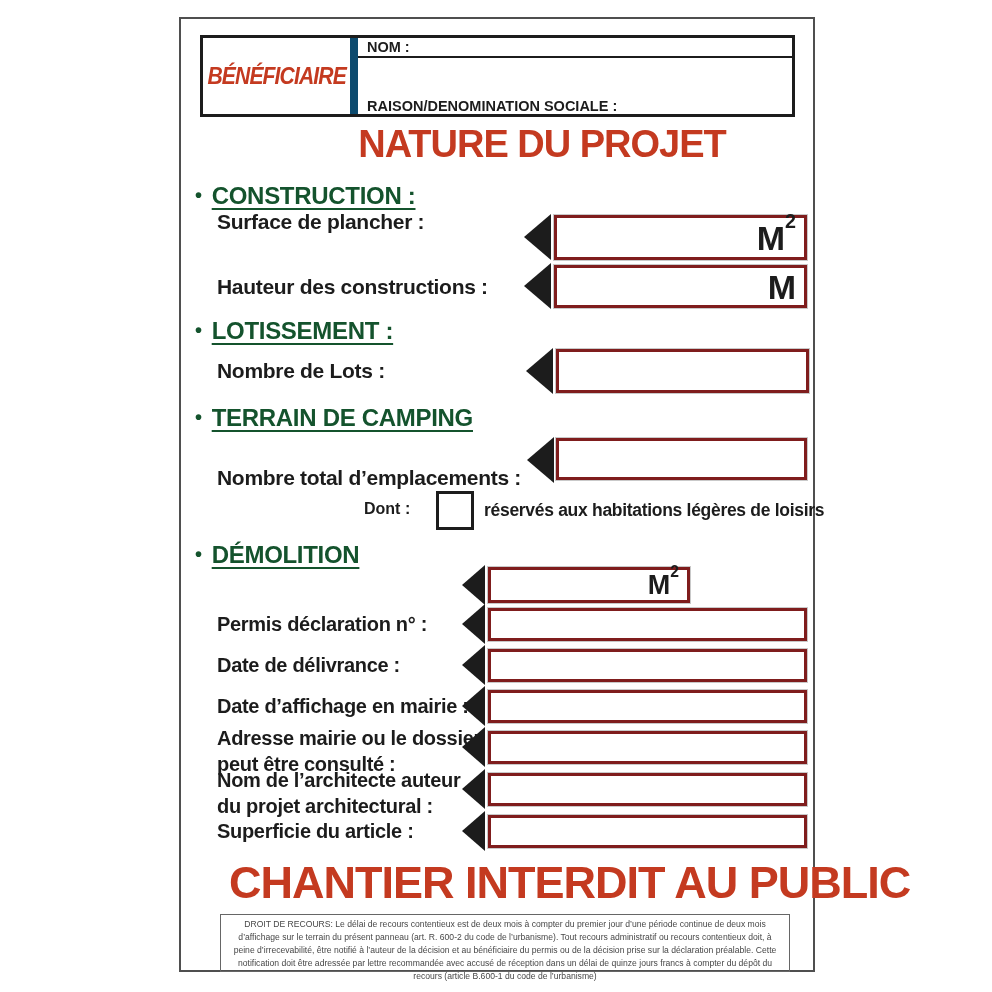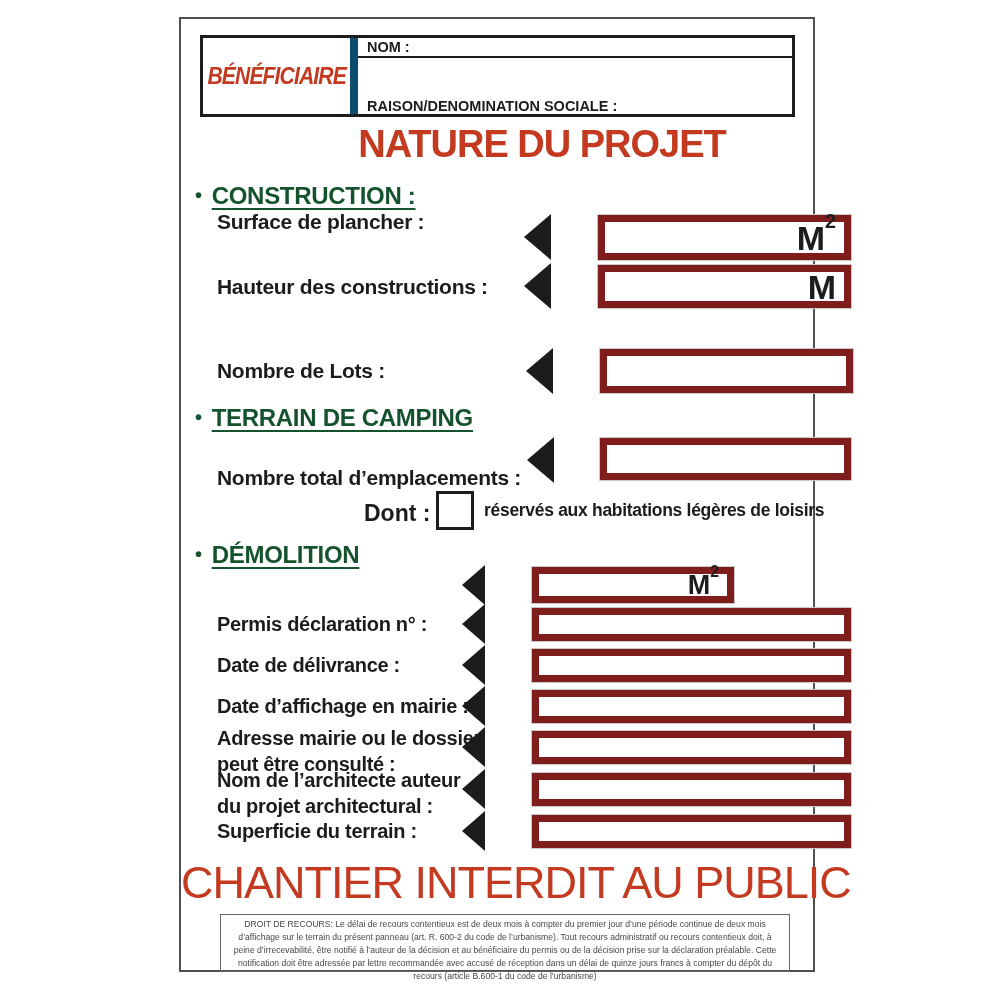--- a/index.html
+++ b/index.html
@@ -39,36 +39,36 @@
   .lbl.two-line { display:block; line-height:26px; }
 
   
   .arrow { position:absolute; width:0; height:0; border-style:solid; }
   .arrow.big { border-width:23px 27px 23px 0;
     border-color:transparent #1c1c1c transparent transparent; }
   .arrow.small { border-width:20px 23px 20px 0;
     border-color:transparent #1c1c1c transparent transparent; }
 
   
-  .box { position:absolute; border:7px solid #7f1d1d; background:#fff;
+  .box { position:absolute; border:3px solid #7f1d1d; background:#fff;
     outline:1px solid #c9c9c9; display:flex; align-items:center;
-    justify-content:flex-end; padding-right:8px;margin-left:44px; }
+    justify-content:flex-end; padding-right:8px; }
   .box .unit { font-weight:bold; font-size:34px; line-height:1; }
   .box .unit sup { font-size:58%; position:relative; top:-0.45em; font-weight:bold; }
   .box.slim .unit { font-size:27px; }
 
   
-  .dont-label { position:absolute; font-weight:bold; font-size:23px; }
+  .dont-label { position:absolute; font-weight:bold; font-size:16px; }
   .dont-box { position:absolute; border:3px solid #1c1c1c; background:#fff; }
   .dont-suffix { position:absolute; font-weight:bold; font-size:17.5px;
     letter-spacing:-0.3px; white-space:nowrap; }
 
   
   .warning { position:absolute; left:0; top:838px; width:100%; text-align:center;
-    color:#C43A20; font-weight:normal; font-size:45px; letter-spacing:-1px; white-space:nowrap; }
+    color:#C43A20; font-weight:bold; font-size:45px; letter-spacing:-1px; white-space:nowrap;padding-left:48px; }
   .legal { position:absolute; left:39px; top:895px; width:570px; height:58px;
     border:1px solid #666; color:#474747; font-size:8.6px; line-height:13px;
     text-align:center; padding:3px 6px; }
 </style>
 </head>
 <body>
 
 <div class="page">
   <div class="panel">
 
@@ -101,20 +101,23 @@
       <span class="unit"><span>M</span><sup>2</sup></span>
     </div>
 
     <div class="lbl" style="top:246px; height:43px;">Hauteur des constructions :</div>
     <div class="arrow big" style="left:343px; top:244px;"></div>
     <div class="box" style="left:373px; top:246px; width:253px; height:43px;">
       <span></span>
       <span class="unit">M</span>
     </div>
 
+    <div class="sec" style="top:298px;">
+      <span class="bullet">•</span><span class="sec-text">LOTISSEMENT :</span>
+    </div>
 
     <div class="lbl" style="top:330px; height:44px;">Nombre de Lots :</div>
     <div class="arrow big" style="left:345px; top:329px;"></div>
     <div class="box" style="left:375px; top:330px; width:253px; height:44px;">
       <span></span>
     </div>
 
     <div class="sec" style="top:385px;">
       <span class="bullet">•</span><span class="sec-text">TERRAIN DE CAMPING</span>
     </div>
@@ -170,21 +173,21 @@
 
     <div class="lbl small two-line" style="top:748px;">
       <span>Nom de l’architecte auteur</span><br>
       <span>du projet architectural :</span>
     </div>
     <div class="arrow small" style="left:281px; top:750px;"></div>
     <div class="box" style="left:307px; top:754px; width:319px; height:33px;">
       <span></span>
     </div>
 
-    <div class="lbl small" style="top:796px; height:33px;">Superficie du terrain :</div>
+    <div class="lbl small" style="top:796px; height:33px;">Superficie du article :</div>
     <div class="arrow small" style="left:281px; top:792px;"></div>
     <div class="box" style="left:307px; top:796px; width:319px; height:33px;">
       <span></span>
     </div>
 
     <div class="warning">CHANTIER INTERDIT AU PUBLIC</div>
     <div class="legal">DROIT DE RECOURS: Le délai de recours contentieux est de deux mois à compter du premier jour d’une période continue de deux mois d’affichage sur le terrain du présent panneau (art. R. 600-2 du code de l’urbanisme). Tout recours administratif ou recours contentieux doit, à peine d’irrecevabilité, être notifié à l’auteur de la décision et au bénéficiaire du permis ou de la décision prise sur la déclaration préalable. Cette notification doit être adressée par lettre recommandée avec accusé de réception dans un délai de quinze jours francs à compter du dépôt du recours (article B.600-1 du code de l’urbanisme)</div>
 
   </div>
 </div>

